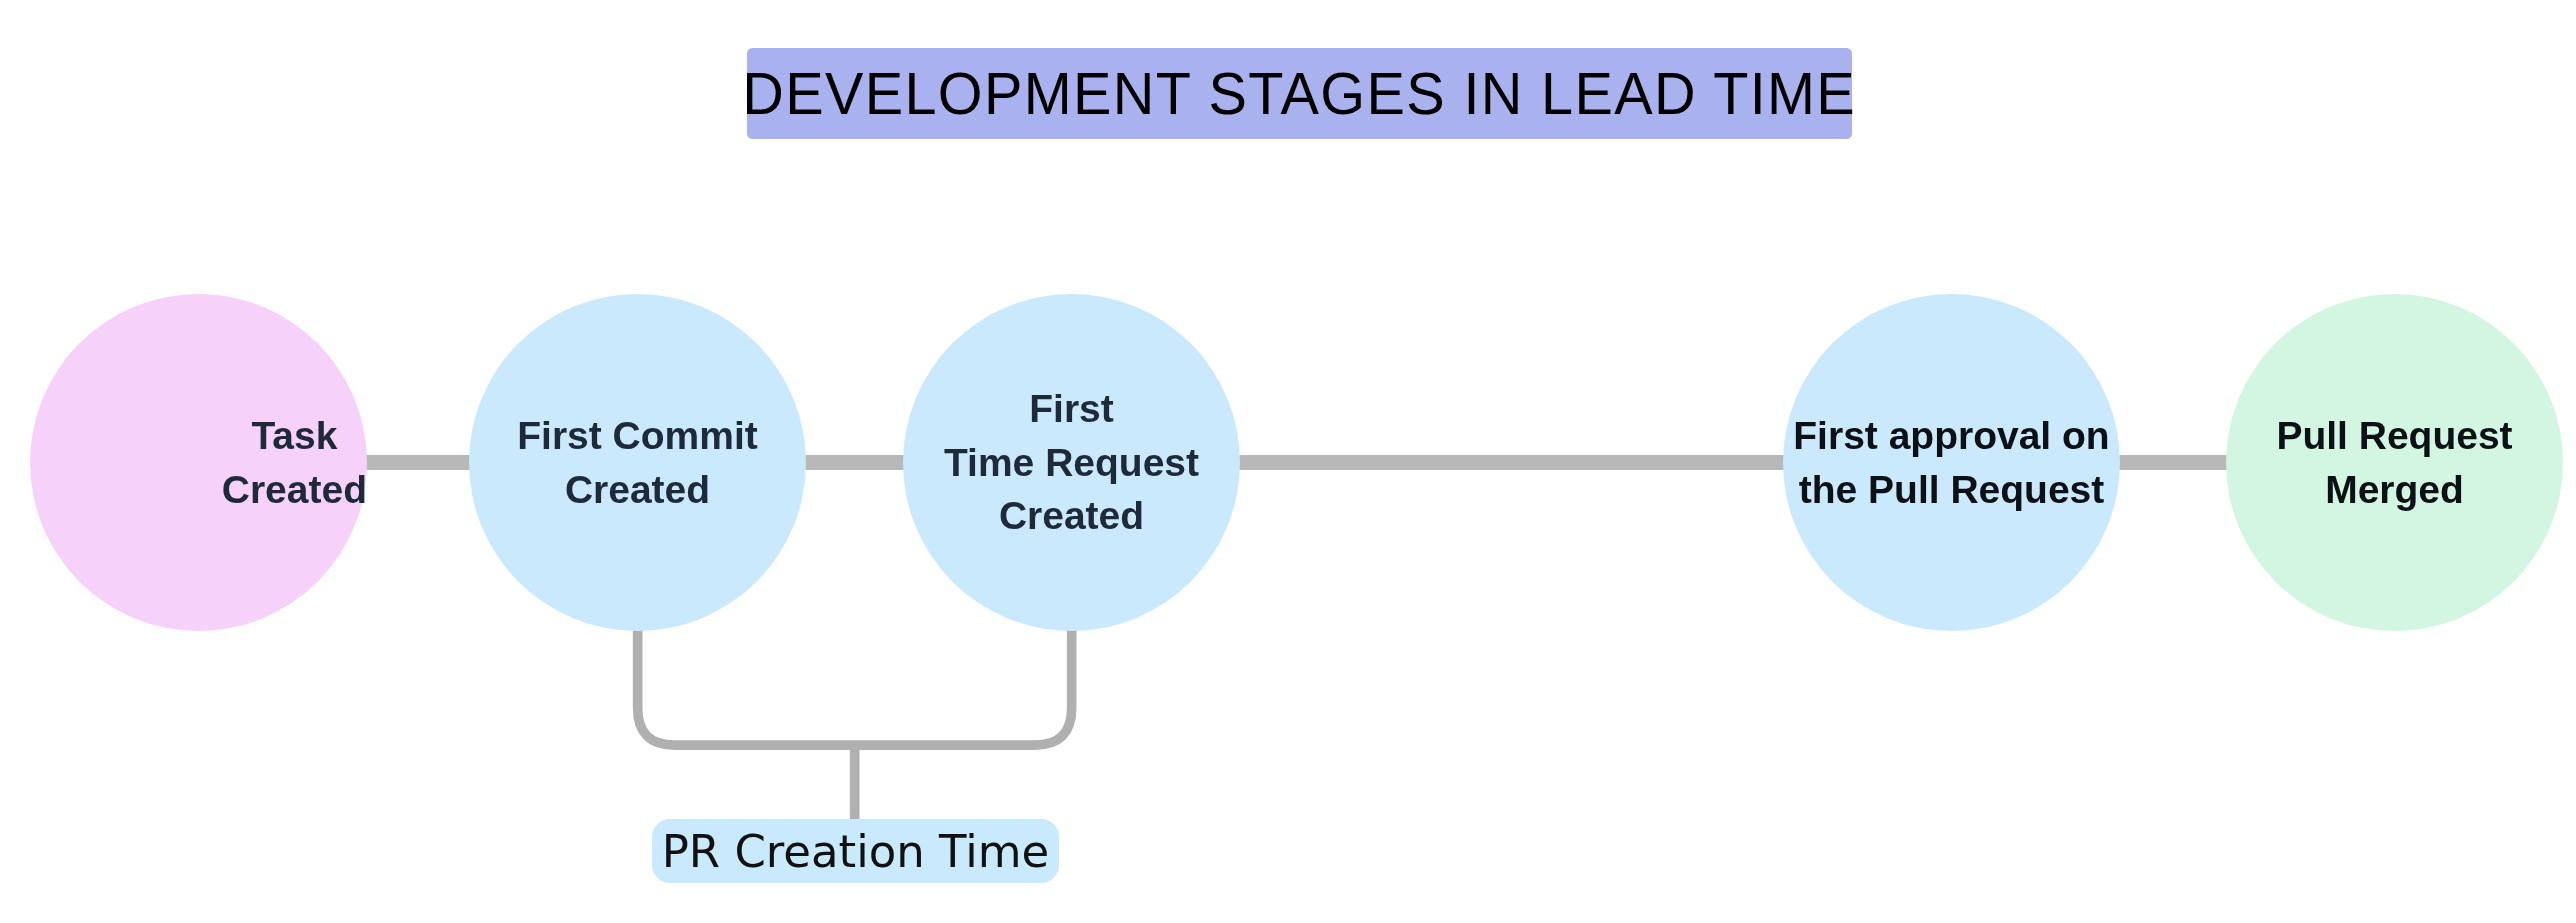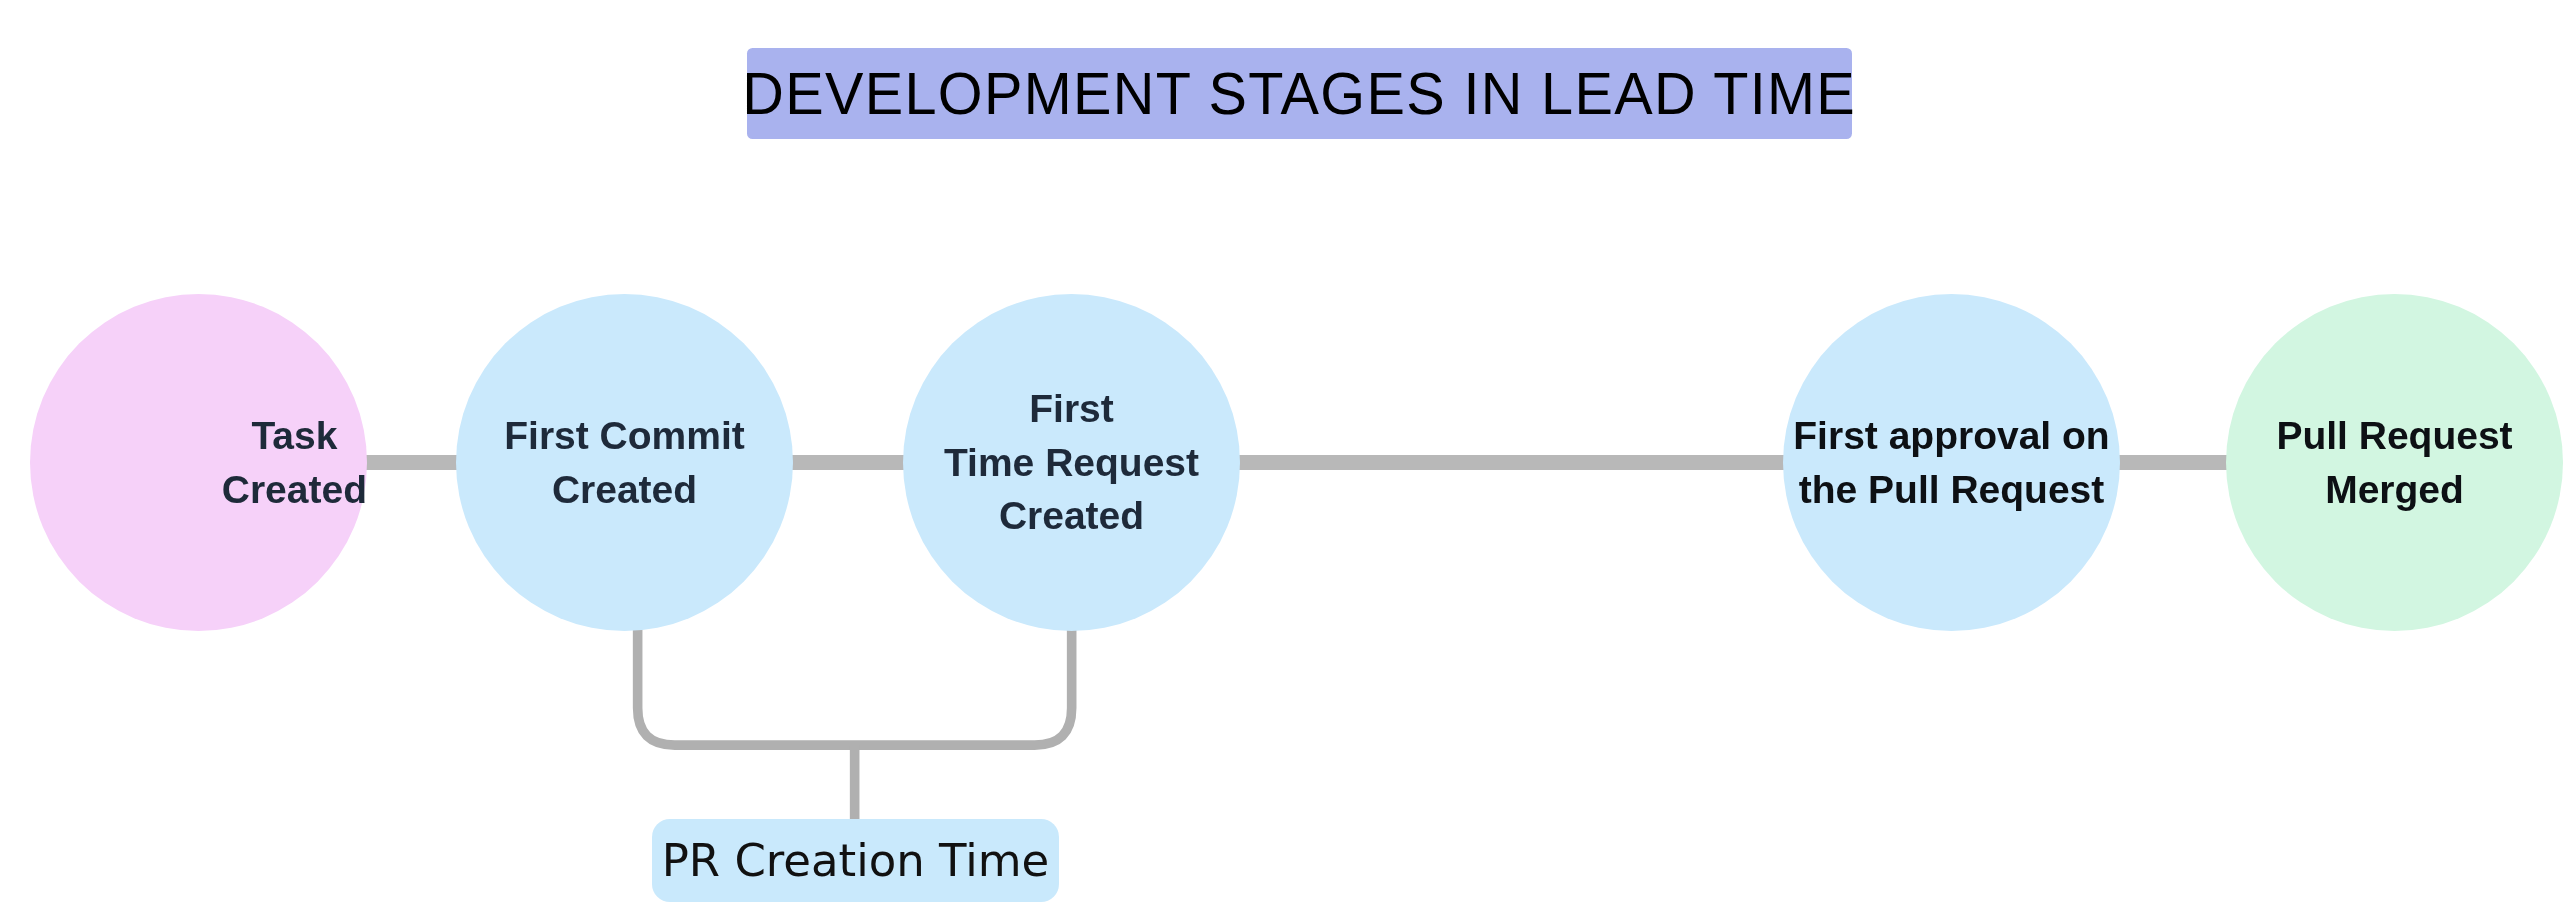--- a/index.html
+++ b/index.html
@@ -20,21 +20,21 @@
   .stage span{white-space:pre-line;font-size:39px;line-height:1.37;font-weight:700;
     color:var(--stage-text,#1e2a3a);}
   .stage.start{background:var(--stage-start-bg,#f6d1f9);justify-content:flex-end;}
   .stage.dev{background:var(--stage-dev-bg,#cae9fc);}
   .stage.end{background:var(--stage-end-bg,#d2f6e1);}
   .stage.darktext span{color:var(--stage-text-dark,#0d1014);}
 
   .bracket-svg{position:absolute;left:0;top:0;z-index:0;}
   .bracket-svg path{stroke:var(--bracket,#b0b0b0);stroke-width:14;fill:none;}
 
-  .annotation{position:absolute;left:652px;top:819px;width:407px;height:83px;
+  .annotation{position:absolute;left:652px;top:819px;width:407px;height:64px;
     background:var(--annotation-bg,#c9e9fc);border-radius:18px;
     display:flex;align-items:center;justify-content:center;z-index:1;}
   .annotation span{font-size:45px;font-weight:400;color:var(--annotation-text,#111);
     font-family:"DejaVu Sans",cursive;white-space:nowrap;}
 </style>
 </head>
 <body>
 
 <div class="canvas">
 
@@ -42,21 +42,21 @@
     <span>DEVELOPMENT STAGES IN LEAD TIME</span>
   </div>
 
   <div class="connector"></div>
 
   <div class="stage start" style="left:30px">
     <span>Task
 Created</span>
   </div>
 
-  <div class="stage dev" style="left:456px">
+  <div class="stage dev" style="left:469px">
     <span>First Commit
 Created</span>
   </div>
 
   <div class="stage dev" style="left:903px">
     <span>First
 Time Request
 Created</span>
   </div>
 

